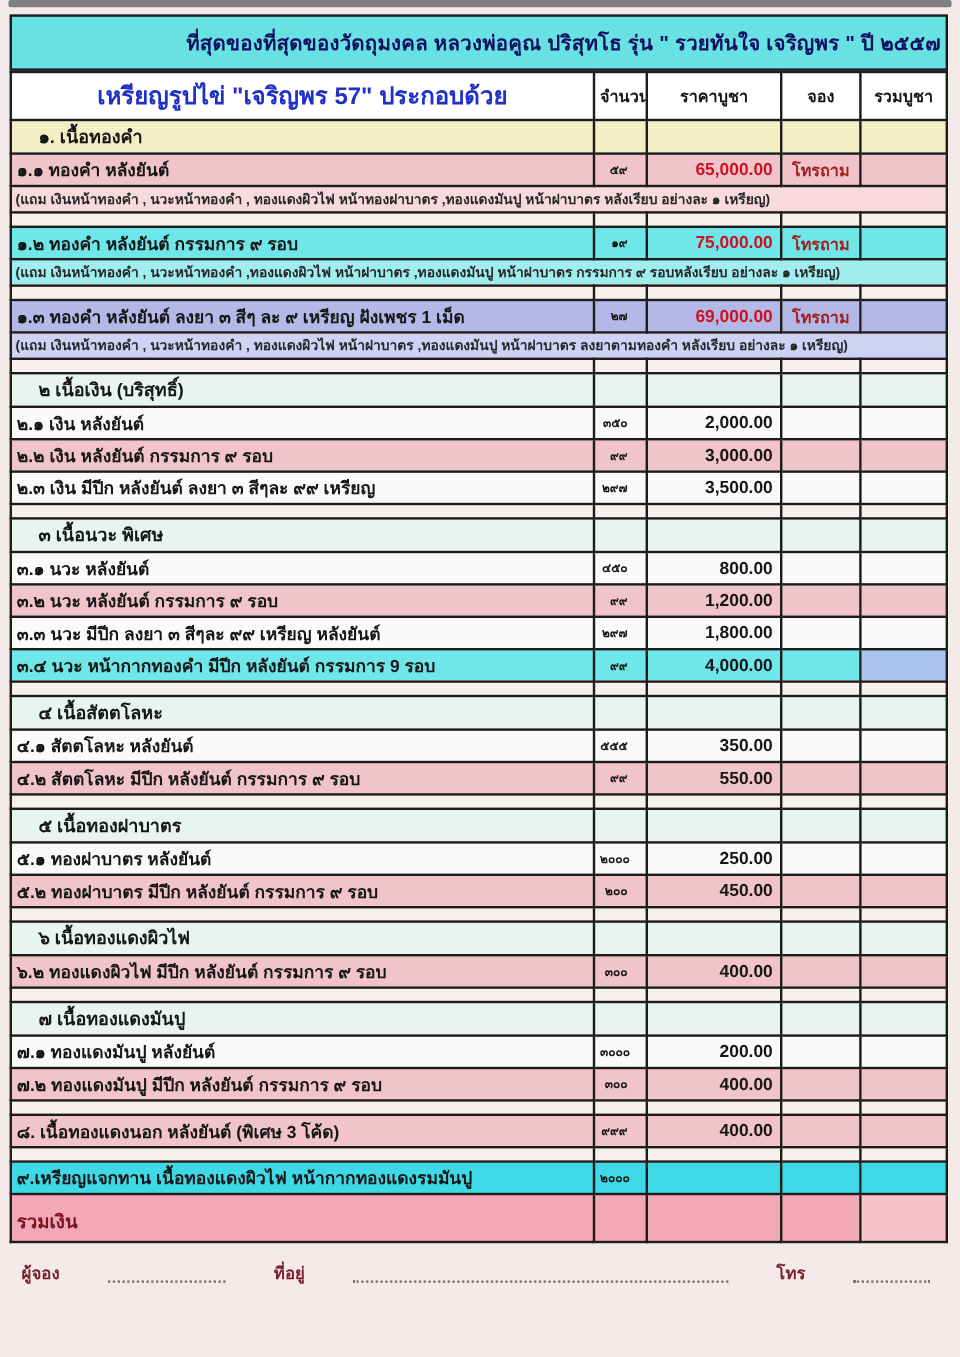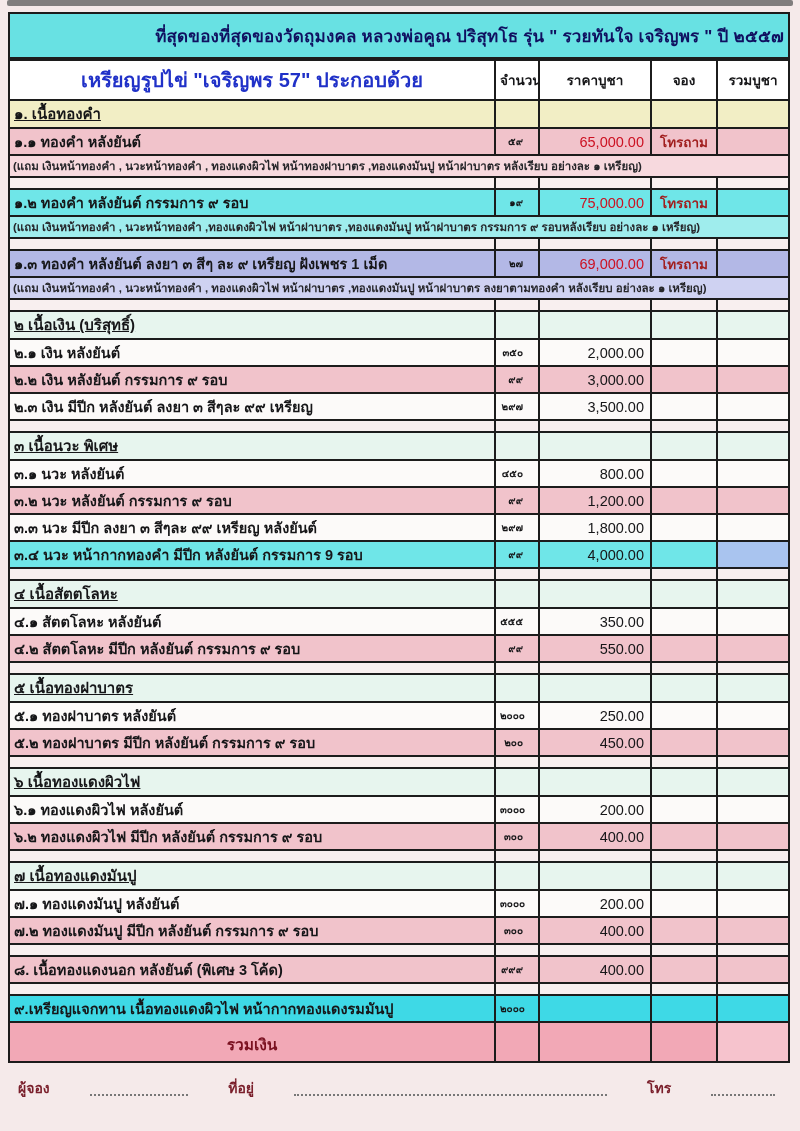--- a/index.html
+++ b/index.html
@@ -23,45 +23,45 @@
   }
   table{width:100%;border-collapse:collapse;table-layout:fixed;}
   col.c-desc{width:auto;} col.c-qty{width:44px;} col.c-price{width:112px;}
   col.c-res{width:66px;} col.c-tot{width:72px;}
   th,td{border:2px solid var(--line);padding:1px 4px;overflow:hidden;white-space:nowrap;}
   thead th{height:40px;background:#fff;}
   th.t-title{font-size:20px;color:var(--blue);font-weight:bold;text-align:center;}
   th.t-col{font-size:13.5px;font-weight:bold;text-align:center;}
   td.desc{font-size:14.5px;font-weight:bold;text-align:left;}
   td.qty{font-size:10px;font-weight:bold;text-align:right;padding-right:15px;}
-  td.price{font-size:14.5px;font-weight:normal;text-align:right;padding-right:6px;padding-left:20px;}
+  td.price{font-size:14.5px;font-weight:bold;text-align:right;padding-right:6px;padding-left:20px;}
   td.res{font-size:13.5px;font-weight:bold;text-align:center;color:#a11f1f;margin-top:36px;}
   tr.r-item td{height:23px;}
   tr.r-item td.desc{}
   tr.r-item.flush td.desc{padding-left:4px;}
   tr.r-section td{height:23px;}
-  tr.r-section td.desc{font-size:15px;padding-left:4px;text-decoration:underline;}
+  tr.r-section td.desc{font-size:15px;padding-left:22px;}
   tr.r-spacer td{height:12px;}
   tr.r-total td{height:40px;}
   tr.r-total td.desc{font-size:15.5px;color:#7a1020;vertical-align:bottom;padding-bottom:4px;}
   td.note-cell{font-size:11.5px;font-weight:bold;height:20px;padding-left:3px;color:#26262a;}
   tr.red-price td.price{color:var(--red);}
   
   tr.c-gold td{background:var(--gold);}
   tr.c-mint td{background:var(--mint);}
   tr.c-pink td{background:var(--pink);}
   tr.c-notepink td{background:var(--notepink);}
   tr.c-cyan td{background:var(--cyan);}
   tr.c-notecyan td{background:var(--notecyan);}
   tr.c-lav td{background:var(--lav);}
   tr.c-notelav td{background:var(--notelav);}
   tr.c-white td{background:var(--white-row);}
   tr.c-spacer td{background:var(--spacer);}
   tr.c-cyan2 td{background:var(--cyan2);}
-  tr.c-total td{background:var(--total);text-align:center;}
+  tr.c-total td{background:var(--total);}
   tr.last-blue td.tot{background:var(--lastblue);}
   tr.c-total td.tot{background:#f6c3cd;}
   
   .footer{padding:14px 14px 0 10px;}
   .sigrow{display:flex;align-items:flex-end;font-size:14px;font-weight:bold;margin-bottom:14px;gap:39px;}
   .sigrow.first{color:#7a1f2b;}
   .lbl{white-space:nowrap;}
   .dots{border-bottom:2px dotted #777;height:1px;margin:0 1px 3px 1px;}
   .d1{flex:1.7;} .d2{flex:5.4;} .d3{flex:1.1;}
 </style>
@@ -282,27 +282,20 @@
           <td class="res"></td>
           <td class="tot"></td>
         </tr>
         <tr class="r-section c-mint">
           <td class="desc">๖ เนื้อทองแดงผิวไฟ</td>
           <td class="qty"></td>
           <td class="price"></td>
           <td class="res"></td>
           <td class="tot"></td>
         </tr>
-        <tr class="r-item c-white">
-          <td class="desc">๖.๑  ทองแดงผิวไฟ หลังยันต์</td>
-          <td class="qty">๓๐๐๐</td>
-          <td class="price">200.00</td>
-          <td class="res"></td>
-          <td class="tot"></td>
-        </tr>
         <tr class="r-item c-pink">
           <td class="desc">๖.๒  ทองแดงผิวไฟ มีปีก หลังยันต์ กรรมการ ๙ รอบ</td>
           <td class="qty">๓๐๐</td>
           <td class="price">400.00</td>
           <td class="res"></td>
           <td class="tot"></td>
         </tr>
         <tr class="r-spacer c-spacer">
           <td class="desc"></td>
           <td class="qty"></td>

